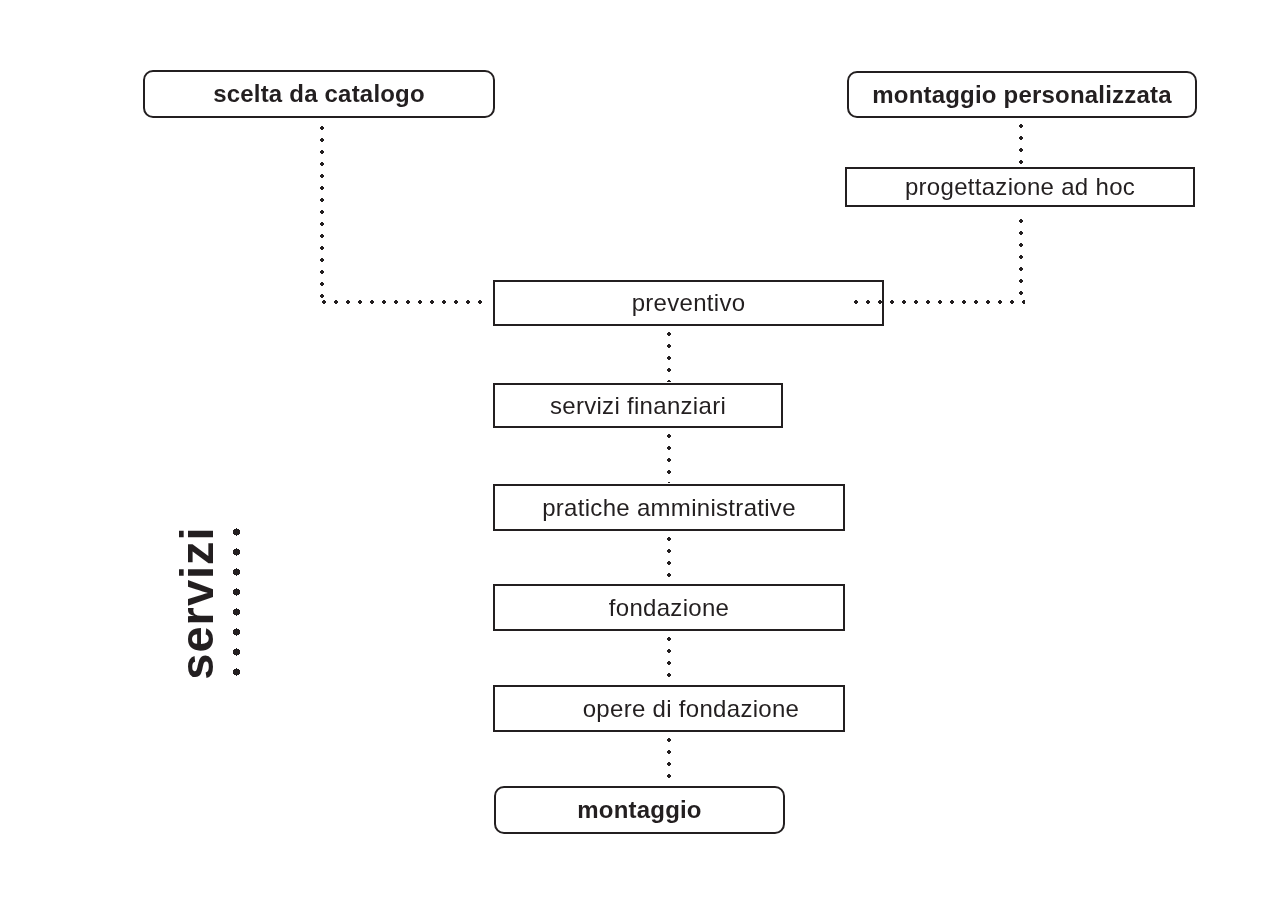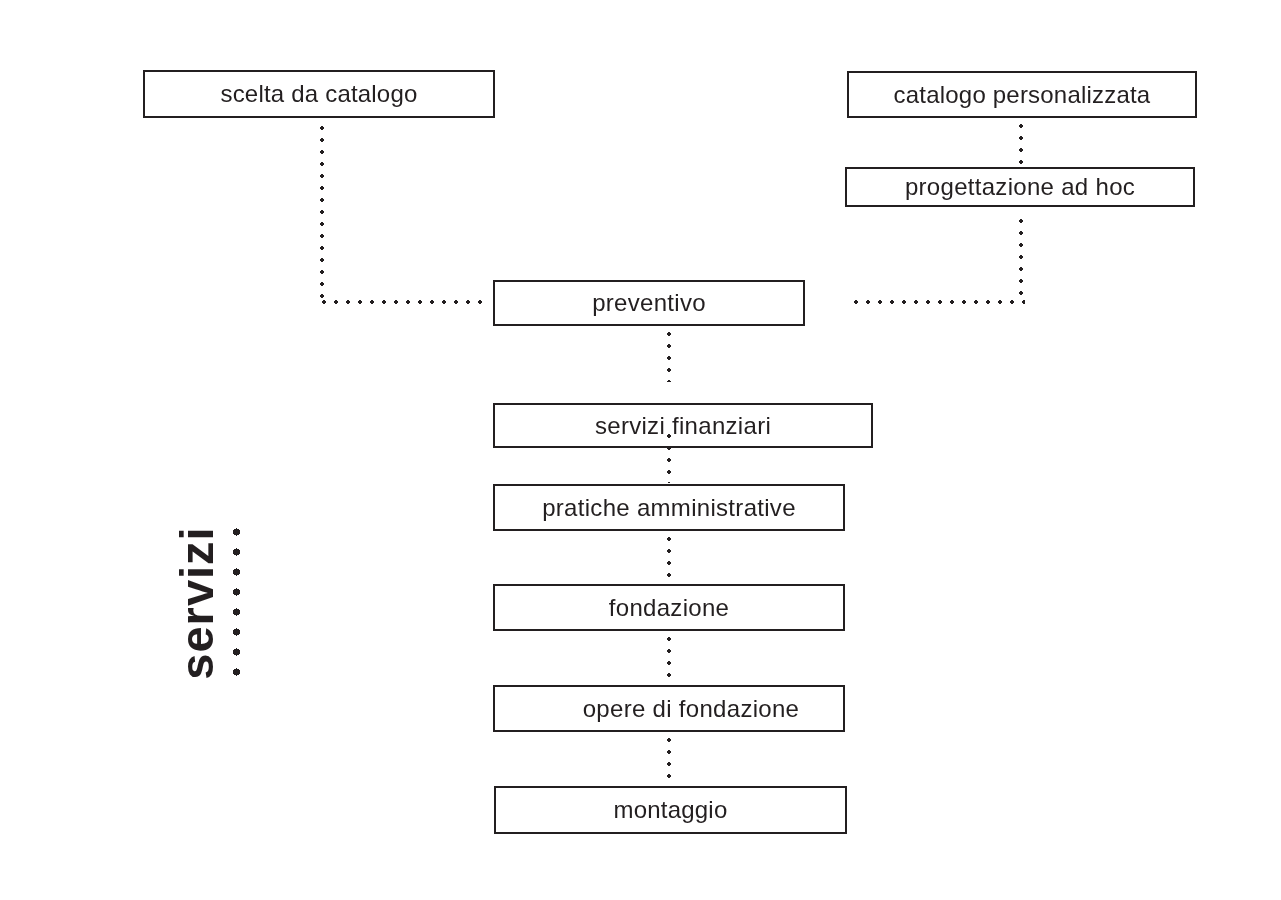--- a/index.html
+++ b/index.html
@@ -18,21 +18,21 @@
     border: 2px solid var(--ink);
     background: var(--bg);
     color: var(--ink);
     display: flex;
     align-items: center;
     justify-content: center;
     font-size: 24px;
     letter-spacing: 0.3px;
     white-space: nowrap;
   }
-  .node.bold { font-weight: normal; letter-spacing: 0.2px; }
+  .node.bold { font-weight: bold; letter-spacing: 0.2px; border-radius: 10px; }
 
   
   .dotline-v {
     position: absolute;
     width: 12px;
     background-image: radial-gradient(circle 2px at 6px 6px, var(--ink) 98%, transparent 100%);
     background-size: 12px 12px;
     background-repeat: repeat-y;
   }
   .dotline-h {
@@ -62,35 +62,35 @@
     white-space: nowrap;
   }
 </style>
 </head>
 <body>
 
 <div class="canvas">
 
   <div class="node bold" style="left:143px; top:70px;  width:352px; height:48px;">scelta da catalogo</div>
 
-  <div class="node bold" style="left:847px; top:71px;  width:350px; height:47px;">catalogo personalizzata</div>
+  <div class="node bold" style="left:847px; top:71px;  width:350px; height:47px;">montaggio personalizzata</div>
 
   <div class="node" style="left:845px; top:167px; width:350px; height:40px;">progettazione ad hoc</div>
 
-  <div class="node" style="left:493px; top:280px; width:312px; height:46px;text-align:right;">preventivo</div>
+  <div class="node" style="left:493px; top:280px; width:391px; height:46px;text-align:right;">preventivo</div>
 
-  <div class="node" style="left:493px; top:383px; width:380px; height:45px;margin-top:20px;">servizi finanziari</div>
+  <div class="node" style="left:493px; top:383px; width:290px; height:45px;">servizi finanziari</div>
 
   <div class="node" style="left:493px; top:484px; width:352px; height:47px;">pratiche amministrative</div>
 
   <div class="node" style="left:493px; top:584px; width:352px; height:47px;">fondazione</div>
 
   <div class="node" style="left:493px; top:685px; width:352px; height:47px;padding-left:44px;">opere di fondazione</div>
 
-  <div class="node bold" style="left:494px; top:786px; width:353px; height:48px;">montaggio</div>
+  <div class="node bold" style="left:494px; top:786px; width:291px; height:48px;">montaggio</div>
 
   <div class="dotline-v" style="left:316px; top:122px; height:180px;"></div>
   <div class="dotline-h" style="left:318px; top:296px; width:172px;"></div>
 
   <div class="dotline-v" style="left:1015px; top:120px; height:46px;"></div>
   <div class="dotline-v" style="left:1015px; top:215px; height:86px;"></div>
   <div class="dotline-h" style="left:850px; top:296px; width:175px;"></div>
 
   <div class="dotline-v" style="left:663px; top:328px; height:54px;"></div>
   <div class="dotline-v" style="left:663px; top:430px; height:53px;"></div>

